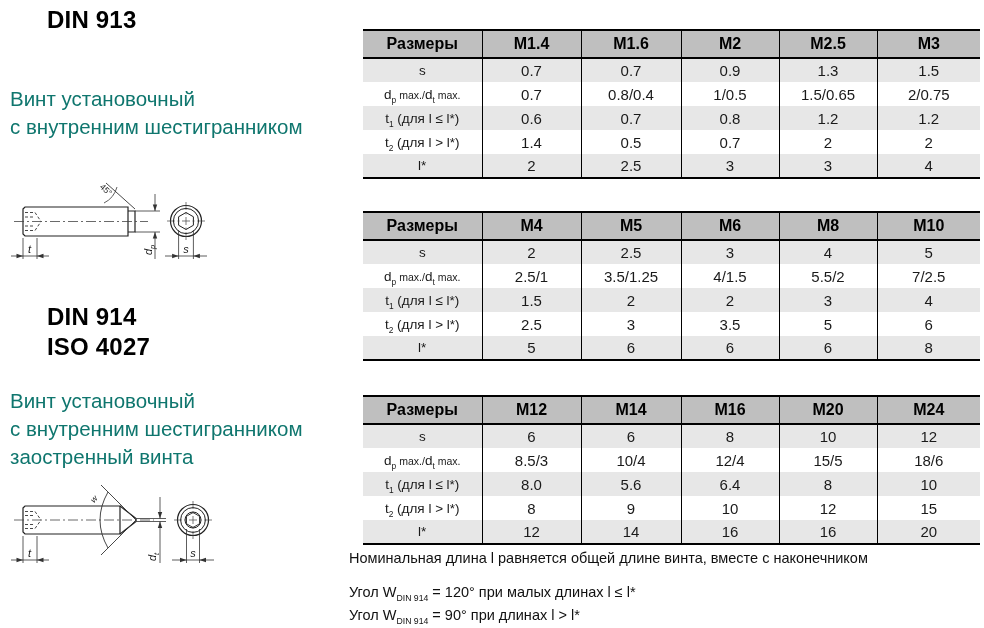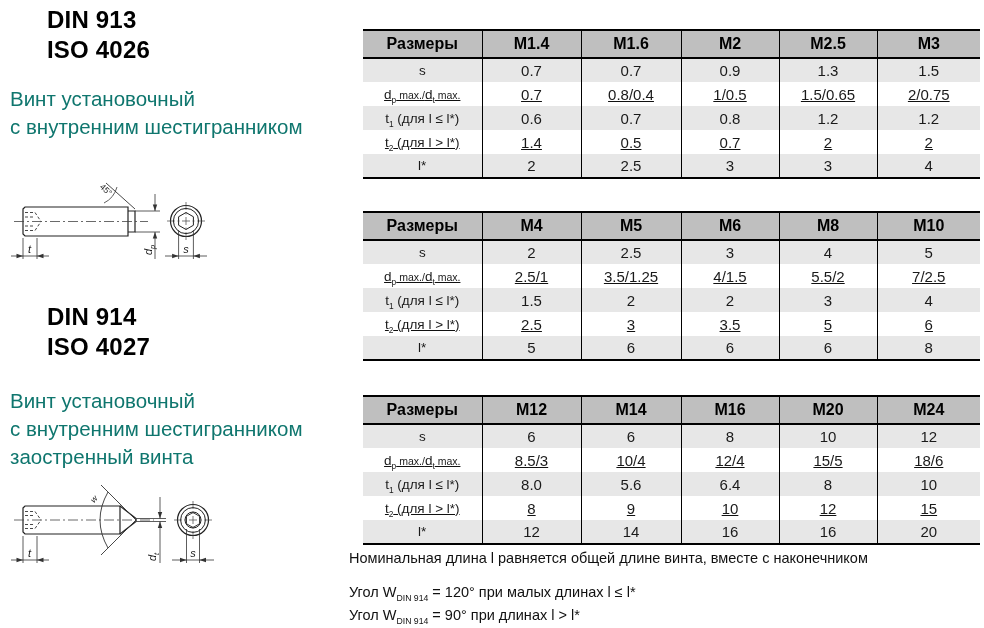--- a/index.html
+++ b/index.html
@@ -29,37 +29,36 @@
   table.din-table thead tr{height:28px;}
   table.din-table thead th{
     background:var(--tbl-hdr,#bfbfbf); font-weight:bold; font-size:16px; color:#000;
     border-bottom:2.5px solid var(--tbl-border,#000);
   }
   table.din-table tbody tr{height:24px;}
   table.din-table tbody th{font-weight:normal; font-size:13.5px; color:#1a1a1a;}
   table.din-table tbody td{font-size:15px; color:#1a1a1a;}
   table.din-table tr > *:not(:first-child){border-left:1.5px solid var(--tbl-border,#000);}
   tr.row-gray{background:var(--tbl-alt,#e7e7e7);}
-  tr.row-white{background:var(--tbl-row,#ffffff);text-decoration:underline;}
+  tr.row-white{background:var(--tbl-row,#ffffff);}
   table.din-table sub{font-size:0.62em; line-height:0;}
   .seg-small{font-size:0.78em;}
   
   #notes{position:absolute; left:349px; top:549px; width:615px; font-size:14.5px; color:#111; line-height:19px;}
   .note{margin-bottom:4px;}
   .note:first-child{margin-bottom:15px;}
   .note sub{font-size:0.6em; line-height:0;}
 </style>
 </head>
 <body>
 
 <div class="page">
 
   <div class="code-block" style="top:5px;">
     <div>DIN 913</div>
-    <div>ISO 4026</div>
   </div>
   <div class="desc-block" style="top:85px;">
     <div>Винт установочный</div>
     <div>с внутренним шестигранником</div>
   </div>
 
   <svg class="diagram" style="left:8px; top:176px;" width="235" height="88" viewBox="0 0 235 88">
     <g stroke="#222" fill="none" stroke-width="1.2">
       <polygon points="15,33 17,31 120,31 120,60 17,60 15,58"></polygon>
       <polyline points="120,35 127,35 127,56 120,56"></polyline>

